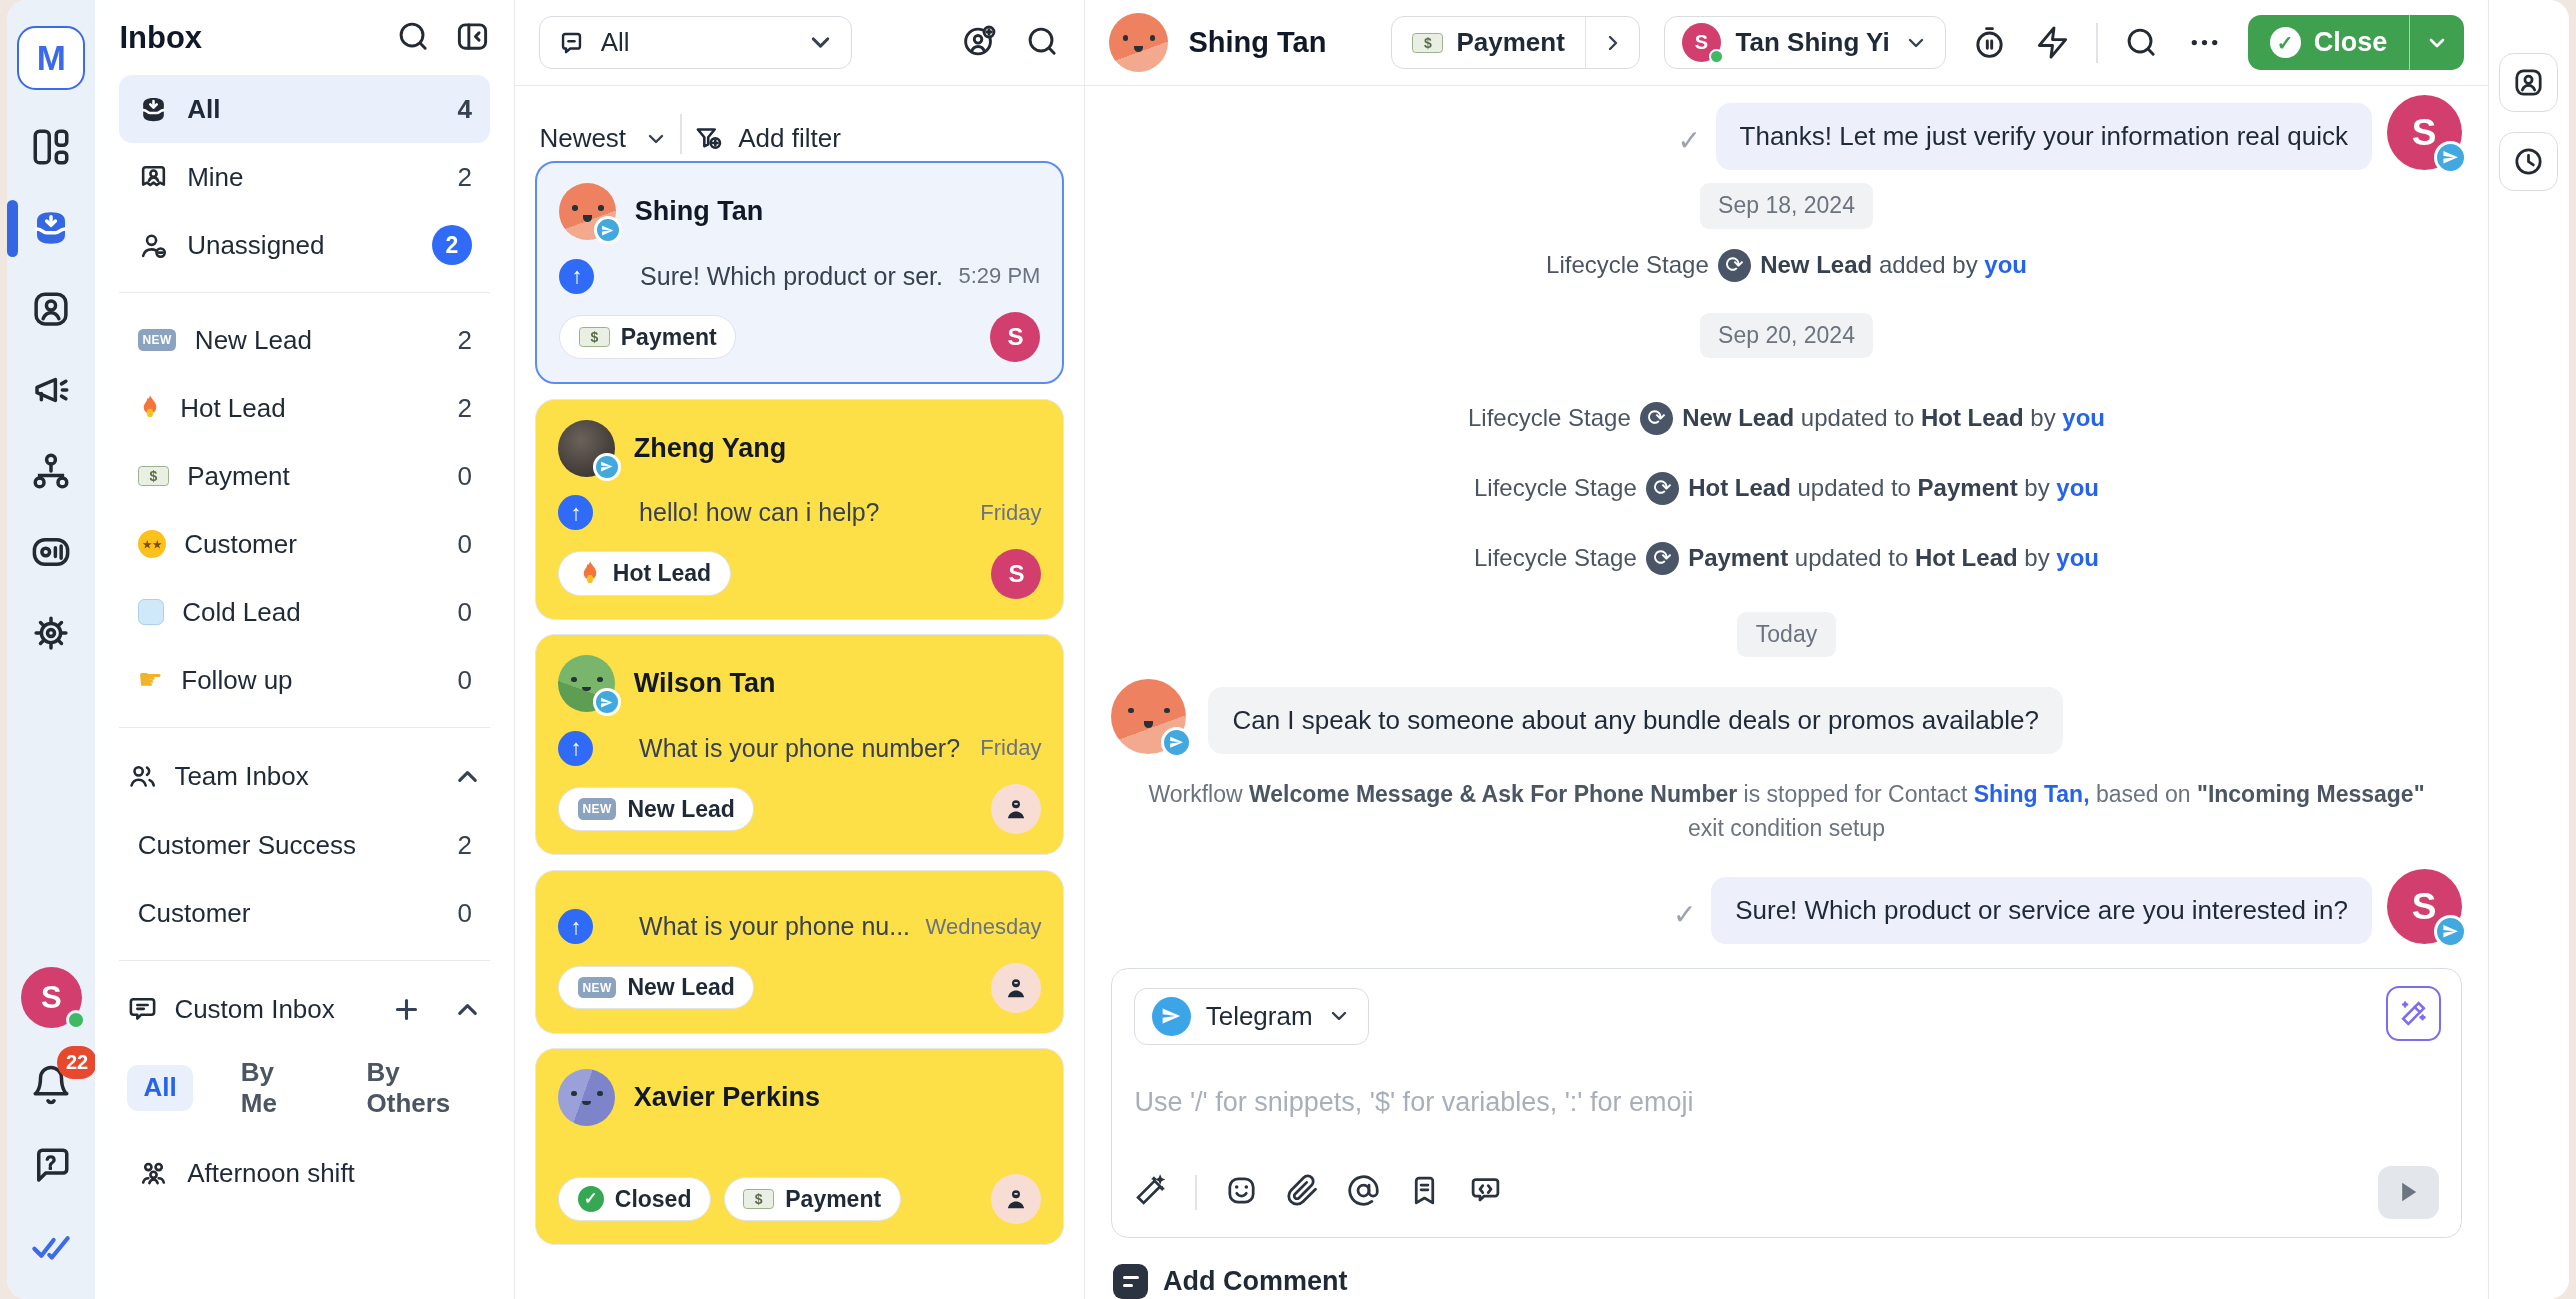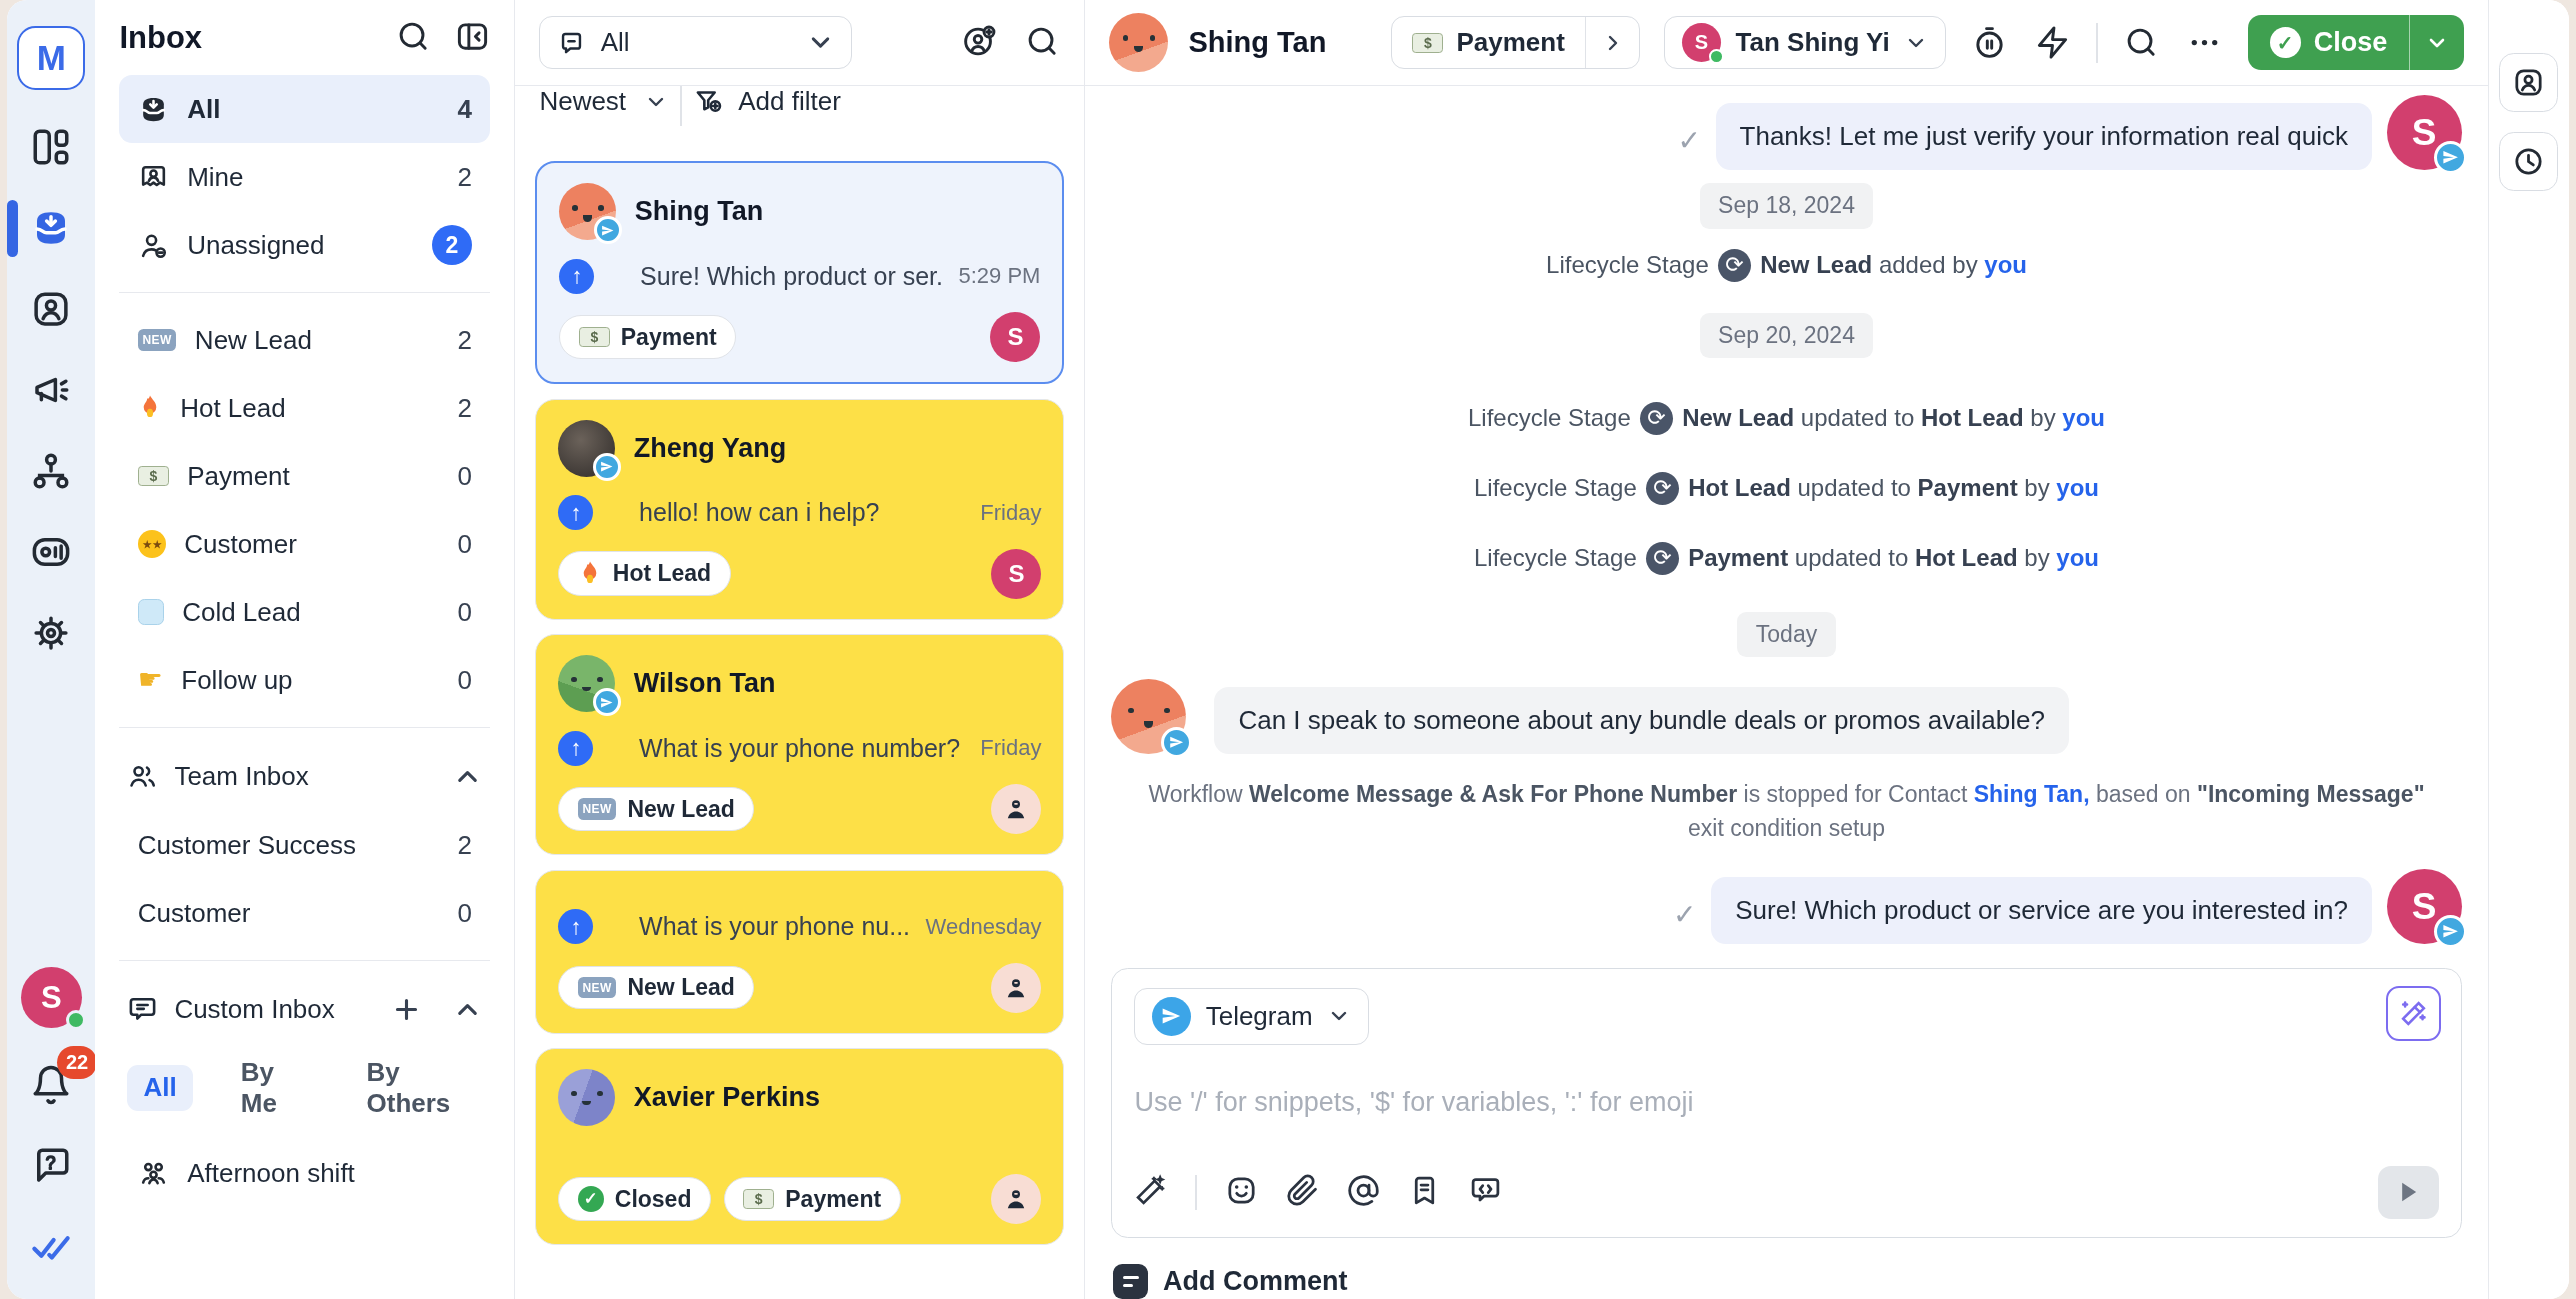--- a/index.html
+++ b/index.html
@@ -50,21 +50,21 @@
   .fadeout:after { content:""; position:absolute; left:0; right:0; bottom:0; height:55px; background:linear-gradient(rgba(255,255,255,0),#fff); }
 
   
   .convs { width:570px; border-right:1.8px solid #e7e9ee; display:flex; flex-direction:column; flex:0 0 auto; background:#fff; }
   .conv-top { height:86px; border-bottom:1.8px solid #e7e9ee; display:flex; align-items:center; padding:0 24px; gap:28px; flex:0 0 auto; }
   .filter-pill { width:313px; height:53px; border:1.8px solid #d9dde3; border-radius:13px; display:flex; align-items:center; gap:14.7px; padding:0 16.6px; font-size:26px; cursor:pointer; }
   .filter-pill svg { width:29px; height:29px; }
   .filter-pill .chev { margin-left:auto; }
   .conv-top-ics { margin-left:auto; display:flex; gap:28px; color:#232a33; }
   .conv-top-ics svg { width:35px; height:35px; }
-  .sort-row { height:68px; display:flex; align-items:flex-start; padding:0 24px; gap:12px; flex:0 0 auto; }
+  .sort-row { height:68px; display:flex; align-items:flex-end; padding:0 24px; gap:12px; flex:0 0 auto; }
   .sort-lbl { font-size:26px; color:#1f2937; display:flex; align-items:center; gap:18.4px; cursor:pointer; }
   .vdiv { width:1.8px; height:40px; background:#e0e3e8; }
   .addf { display:flex; align-items:center; gap:13px; font-size:26px; cursor:pointer; }
   .addf svg { width:31px; height:31px; }
   .cards { flex:1; overflow:hidden; padding:7.4px 20px 0; display:flex; flex-direction:column; gap:14.7px; }
   .card { border:1.8px solid #e4e7eb; border-radius:20px; padding:20px 22px; background:#fde047; cursor:pointer; flex:0 0 auto; }
   .card.sel { border:2.8px solid #5b8def; background:#eef3fc; }
   .c-row1 { display:flex; align-items:center; gap:18.4px; }
   .c-name { font-size:27px; font-weight:700; color:#111827; }
   .c-row2 { display:flex; align-items:center; gap:14.7px; margin-top:18.4px; }
@@ -97,21 +97,21 @@
   .asgn-av .dot-online { width:14.7px; height:14.7px; border:2.8px solid #fff; right:-2.8px; bottom:-1.8px; }
   .hd-ic { width:39px; height:39px; color:#232a33; display:flex; align-items:center; justify-content:center; cursor:pointer; }
   .hd-ic svg { width:35px; height:35px; }
   .close-btn { display:flex; align-items:center; background:#3fa050; color:#fff; border-radius:13px; height:55px; overflow:hidden; cursor:pointer; }
   .close-btn .cseg1 { display:flex; align-items:center; gap:13px; padding:0 22px; font-size:27px; font-weight:700; height:100%; }
   .close-check { width:31px; height:31px; border-radius:50%; background:#fff; color:#3fa050; font-size:20px; font-weight:700; display:flex; align-items:center; justify-content:center; }
   .close-btn .cseg2 { border-left:1.8px solid rgba(255,255,255,.55); padding:0 14.7px; height:100%; display:flex; align-items:center; }
 
   .thread { flex:1; overflow:hidden; padding:9.2px 26px 0; display:flex; flex-direction:column; }
   .m-out { display:flex; justify-content:flex-end; align-items:flex-end; gap:14.7px; }
-  .m-in { display:flex; justify-content:flex-start; align-items:flex-end; gap:28px; }
+  .m-in { display:flex; justify-content:flex-start; align-items:flex-end; gap:22px; }
   .bubble { font-size:26px; color:#1f2937; padding:16.6px 24px; border-radius:14.7px; max-width:1058px; line-height:1.3; }
   .b-out { background:#edf0fb; }
   .b-in { background:#f2f3f5; }
   .tick { color:#9ca3af; font-size:28px; margin-bottom:13px; }
   .ms-av { width:75px; height:75px; }
   .date-chip { align-self:center; background:#f1f2f3; color:#6b7280; font-size:23px; border-radius:9.2px; padding:9.2px 18.4px; margin-top:13px; }
   .lc { align-self:center; display:flex; align-items:center; font-size:24px; color:#4b5563; margin-top:20px; white-space:pre-wrap; }
   .lc b { color:#374151; }
   .lc .you { color:#2563eb; font-weight:700; }
   .lc-ic { width:33px; height:33px; border-radius:50%; background:#4a5568; color:#fff; font-size:22px; display:inline-flex; align-items:center; justify-content:center; margin:0 9.2px; }

